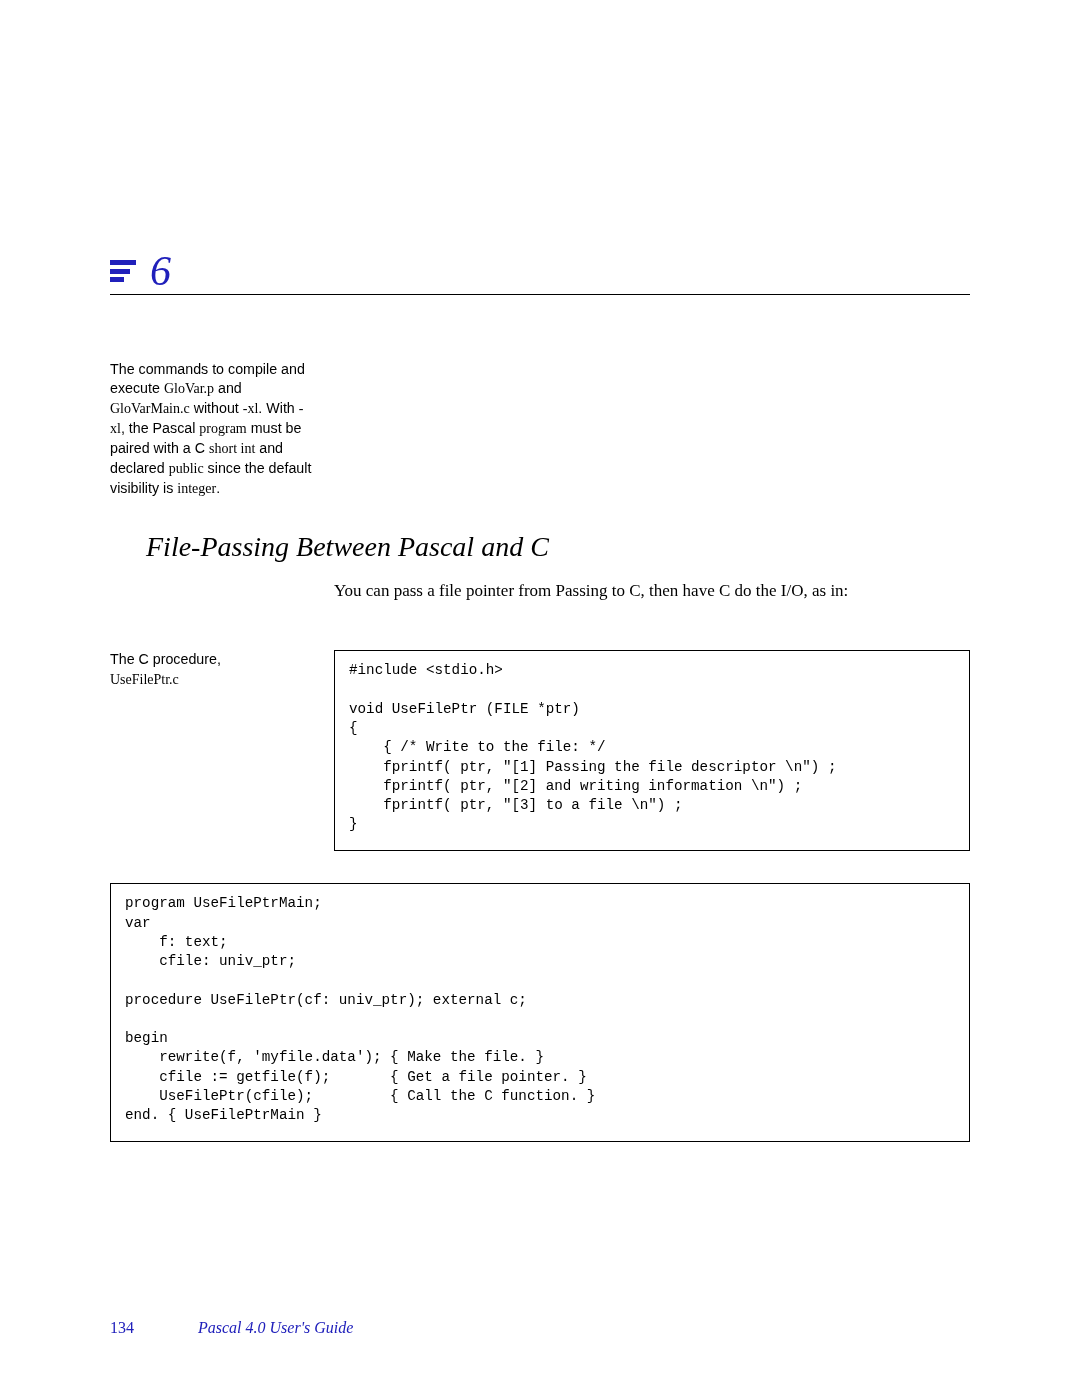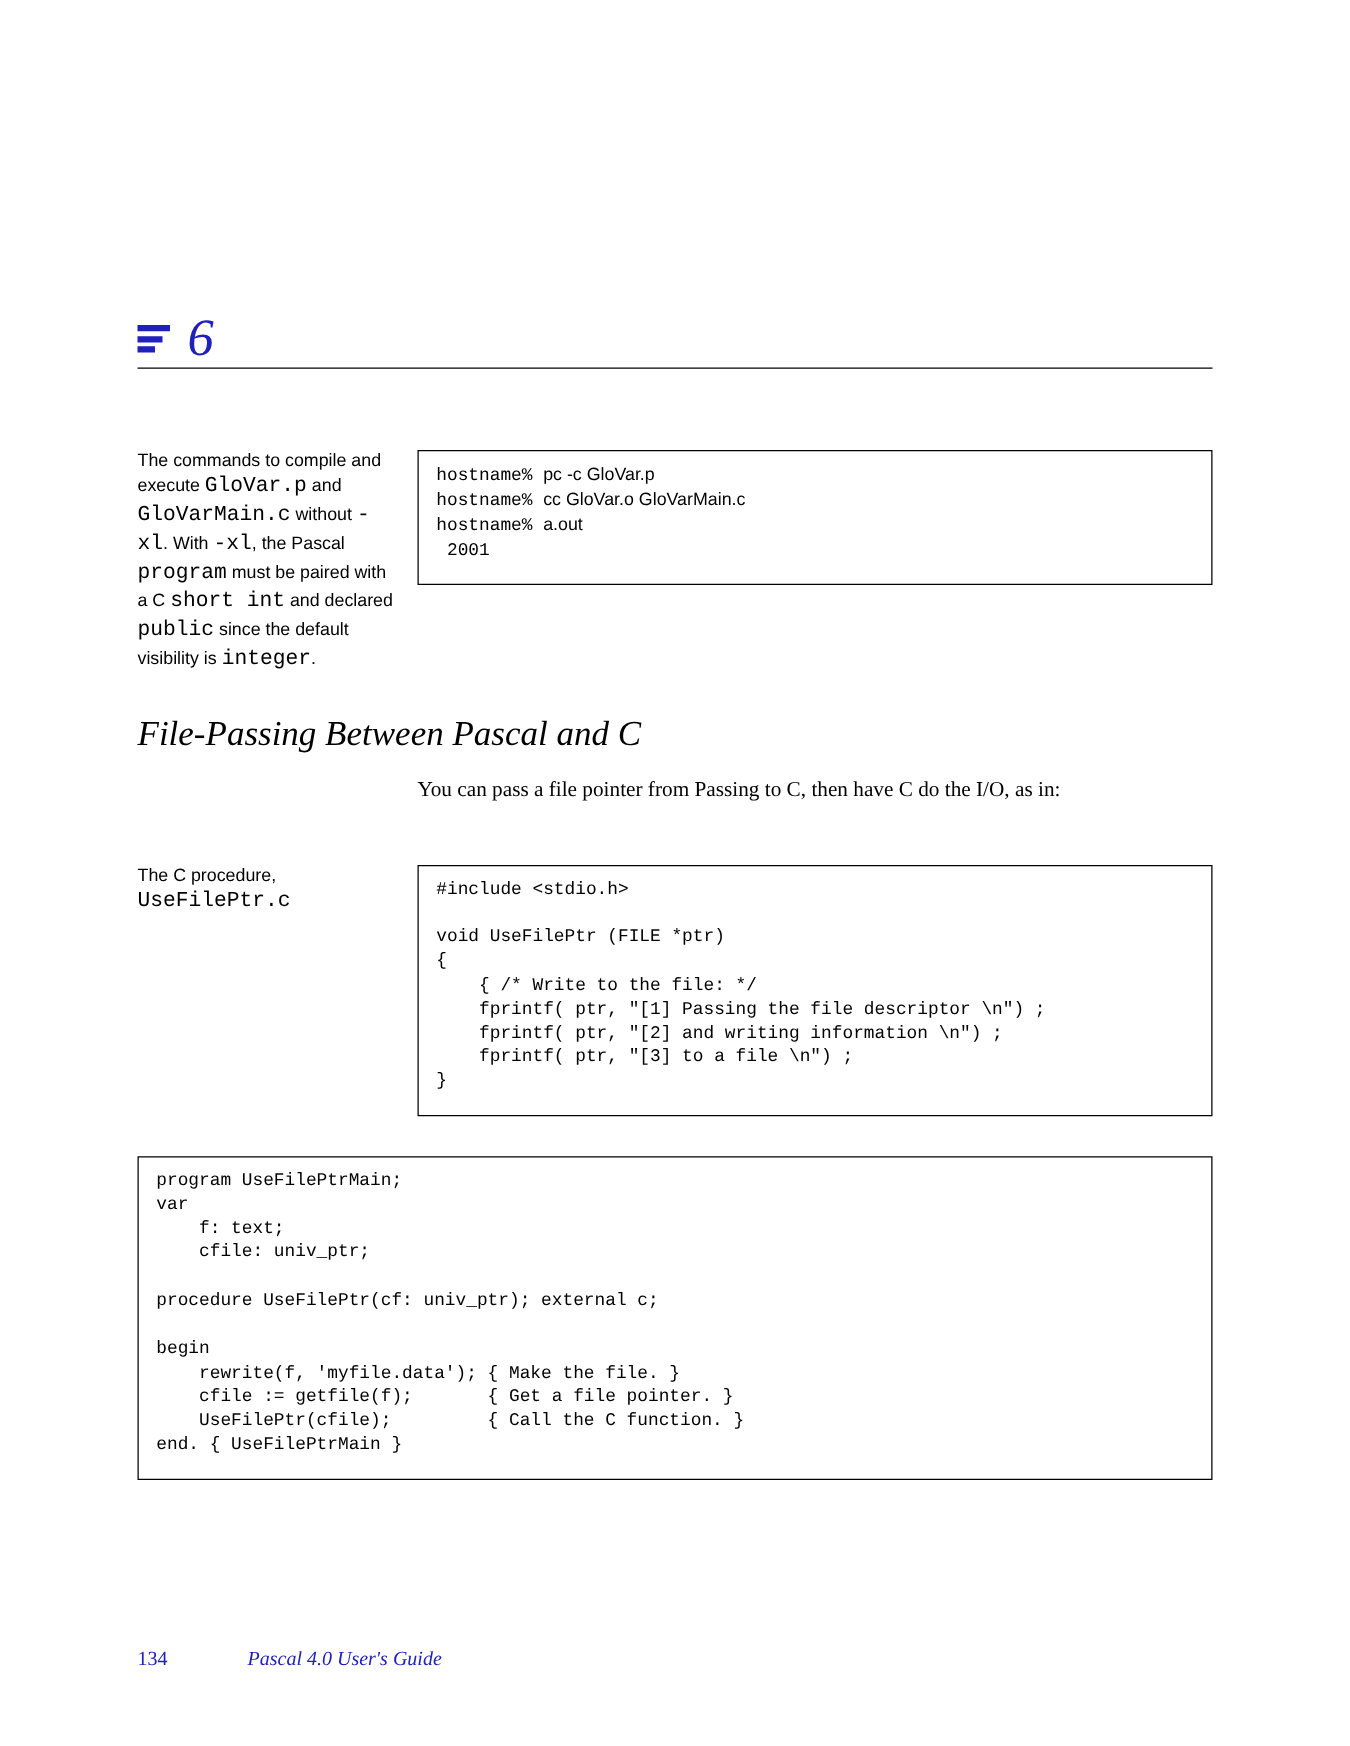--- a/index.html
+++ b/index.html
@@ -38,22 +38,22 @@
     color: #2020bb;
     font-family: "Times New Roman", Times, serif;
     line-height: 1;
   }
   .sidebar-text {
     font-family: Helvetica, Arial, sans-serif;
     font-size: 14.25px;
     line-height: 1.35;
   }
   .sidebar-text code, .codeinline {
-    font-family: Liberation Mono, monospace;
-    font-size: 17px;
+    font-family: Liberation Serif, serif;
+    font-size: 14px;
   }
   .code-box {
     border: 1px solid #000;
     padding: 10px 14px 16px 14px;
     font-family: "Courier New", Courier, monospace;
     font-size: 14.25px;
     line-height: 1.35;
     white-space: pre;
   }
   .code-box .sans { font-family: Helvetica, Arial, sans-serif; }
@@ -70,20 +70,21 @@
   .row .main {
     flex: 1;
   }
   h2.section-title {
     font-style: italic;
     font-weight: 400;
     font-size: 28px;
     font-family: "Times New Roman", Times, serif;
     margin-top: 28px;
     margin-bottom: 16px;
+    margin-left: 36px;
   }
   .intro {
     font-size: 17px;
     margin-left: 224px;
     margin-bottom: 48px;
     line-height: 1.4;
   }
   .footer {
     position: absolute;
     bottom: 60px;
@@ -105,26 +106,20 @@
   <div class="chapter-icon">
     <div class="bar b1"></div>
     <div class="bar b2"></div>
     <div class="bar b3"></div>
   </div>
   <div class="chapter-num">6</div>
 </div>
 
 <div class="row">
   <div class="side sidebar-text">The commands to compile and execute <code>GloVar.p</code> and <code>GloVarMain.c</code> without <code>-xl</code>. With <code>-xl</code>, the Pascal <code>program</code> must be paired with a C <code>short int</code> and declared <code>public</code> since the default visibility is <code>integer</code>.</div>
-  <div class="main">
-    <div class="code-box">hostname% <span class="sans">pc -c GloVar.p</span>
-hostname% <span class="sans">cc GloVar.o GloVarMain.c</span>
-hostname% <span class="sans">a.out</span>
- 2001</div>
-  </div>
 </div>
 
 <h2 class="section-title">File-Passing Between Pascal and C</h2>
 
 <p class="intro">You can pass a file pointer from Passing to C, then have C do the I/O, as in:</p>
 
 <div class="row">
   <div class="side sidebar-text">The C procedure,<br><code>UseFilePtr.c</code></div>
   <div class="main">
     <div class="code-box">#include &lt;stdio.h&gt;

